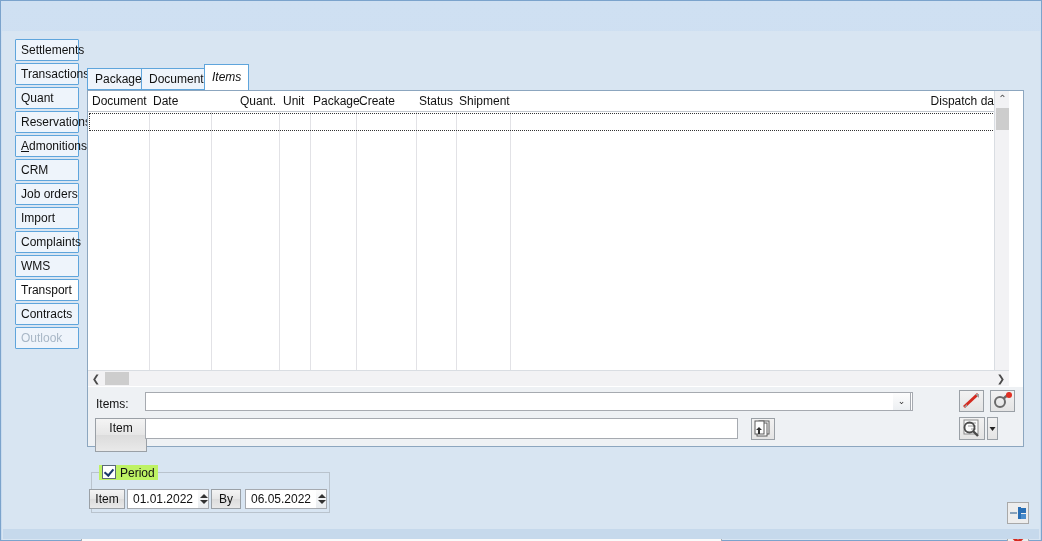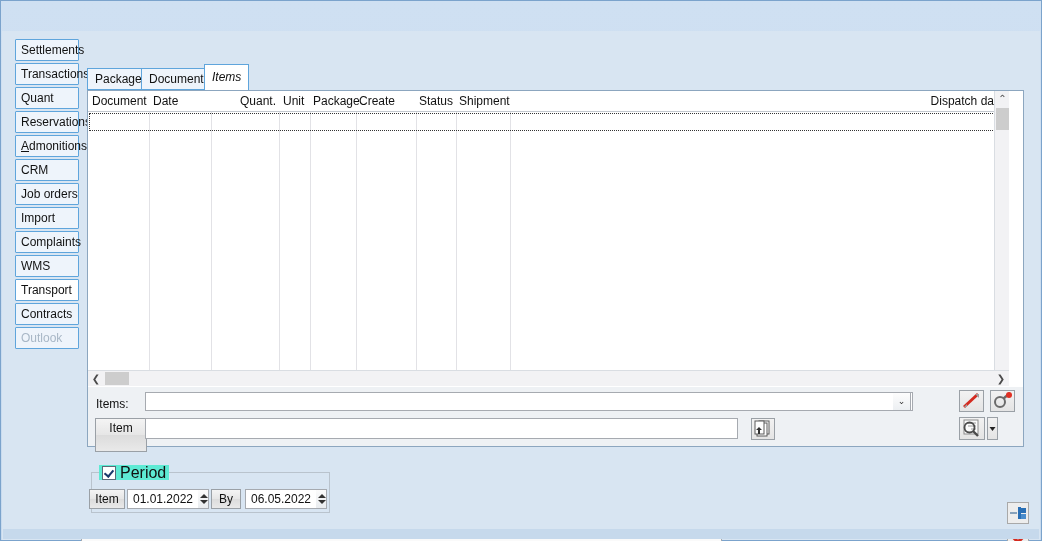--- a/index.html
+++ b/index.html
@@ -143,21 +143,21 @@
   .flatbtn{
     position:absolute;border:1px solid #a9a9a9;box-sizing:border-box;background:#ededed;
   }
   
   .period-group{
     position:absolute;left:89px;top:441px;width:239px;height:41px;
     border:1px solid #b9c3cd;box-sizing:border-box;background:transparent;
   }
   .period-check{
     position:absolute;left:97px;top:434px;height:15px;line-height:15px;
-    background:#5eead4;padding:0 3px;font-size:16px;
+    background:#bef264;padding:0 3px;font-size:12px;
   }
   .cbx{
     display:inline-block;width:12px;height:12px;border:1px solid #5b6a78;background:#fff;
     vertical-align:-2px;margin-right:4px;position:relative;
   }
   .cbx:after{
     content:"";position:absolute;left:3px;top:1px;width:4px;height:7px;
     border:solid #19386a;border-width:0 2px 2px 0;transform:rotate(40deg);
   }
   .spin{

